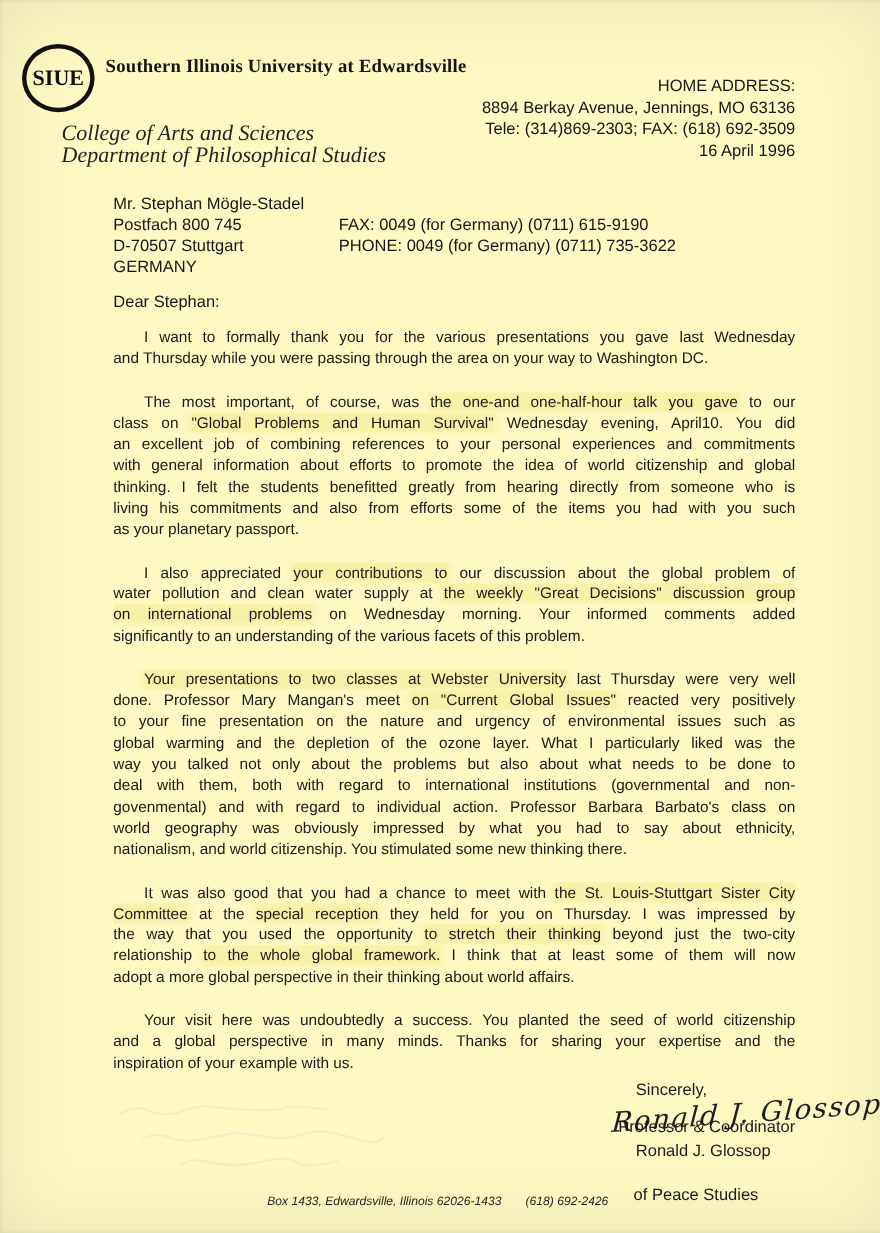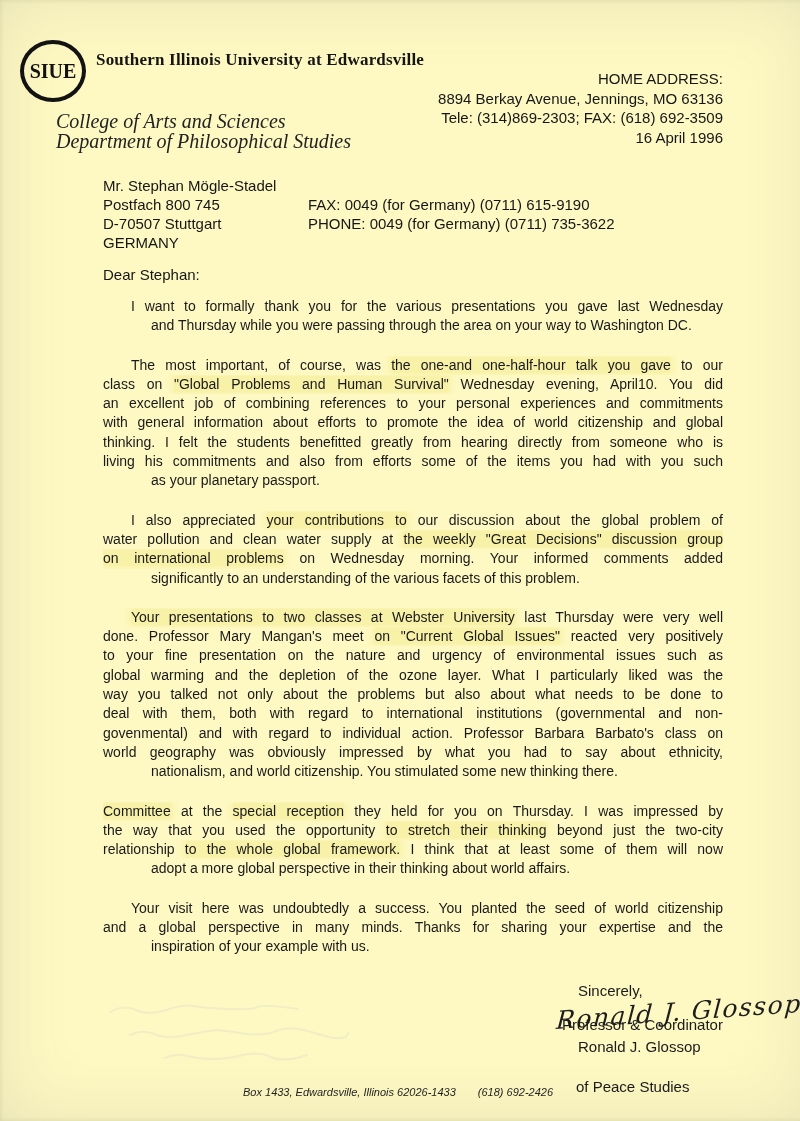--- a/index.html
+++ b/index.html
@@ -29,21 +29,21 @@
     position:absolute;left:408px;top:69px;width:315px;text-align:right;
     font-size:15px;line-height:19.5px;color:#161616;
   }
   .recipient{position:absolute;left:103px;top:176px;font-size:15px;line-height:19px;color:#161616;}
   .recip-left{display:inline-block;width:205px;}
   .salutation{position:absolute;left:103px;top:266px;font-size:15px;color:#161616;}
   .letter-body{position:absolute;left:103px;top:297px;width:620px;font-size:14px;color:#191919;}
   .para{margin:0 0 20px 0;}
   .line{line-height:19.3px;text-align:justify;text-align-last:justify;overflow:hidden;}
   .line.first{text-indent:28px;}
-  .line.last{text-align-last:left;margin-left:48px;}
+  .line.last{text-align-last:left;}
   .hl{
     background:rgba(247,240,166,.92);
     box-shadow:0 0 6px 3px rgba(247,240,166,.75);
     border-radius:2px;
   }
   .valediction{position:absolute;left:578px;top:982px;font-size:15px;}
   .script-signature{
     position:absolute;left:556px;top:998px;width:230px;
     font-family:"DejaVu Serif",serif;font-style:italic;font-size:25px;
     transform:rotate(-4deg) skewX(-8deg);letter-spacing:1.5px;color:#1e1e1e;white-space:nowrap;
@@ -117,20 +117,21 @@
         <div class="line"><span>done.  Professor Mary Mangan's meet </span><span class="hl">on "Current Global Issues"</span><span> reacted very positively</span></div>
         <div class="line"><span>to your fine presentation on the nature and urgency of environmental issues such as</span></div>
         <div class="line"><span>global warming and the depletion of the ozone layer.  What I particularly liked was the</span></div>
         <div class="line"><span>way you talked not only about the problems but also about what needs to be done to</span></div>
         <div class="line"><span>deal with them, both with regard to international institutions (governmental and non-</span></div>
         <div class="line"><span>govenmental) and with regard to individual action.  Professor Barbara Barbato's class on</span></div>
         <div class="line"><span>world geography was obviously impressed by what you had to say about ethnicity,</span></div>
         <div class="line last"><span>nationalism, and world citizenship.  You stimulated some new thinking there.</span></div>
       </div>
       <div class="para">
+        <div class="line first"><span>It was also good that you had a chance to meet with </span><span class="hl">the St. Louis-Stuttgart Sister City</span></div>
         <div class="line"><span class="hl">Committee</span><span> at the </span><span class="hl">special reception</span><span> they held for you on Thursday.  I was impressed by</span></div>
         <div class="line"><span>the way that you used the opportunity </span><span class="hl">to stretch their thinking</span><span> beyond just the two-city</span></div>
         <div class="line"><span>relationship </span><span class="hl">to the whole global framework.</span><span>  I think that at least some of them will now</span></div>
         <div class="line last"><span>adopt a more global perspective in their thinking about world affairs.</span></div>
       </div>
       <div class="para">
         <div class="line first"><span>Your visit here was undoubtedly a success.  You planted the seed of world citizenship</span></div>
         <div class="line"><span>and a global perspective in many minds.  Thanks for sharing your expertise and the</span></div>
         <div class="line last"><span>inspiration of your example with us.</span></div>
       </div>

